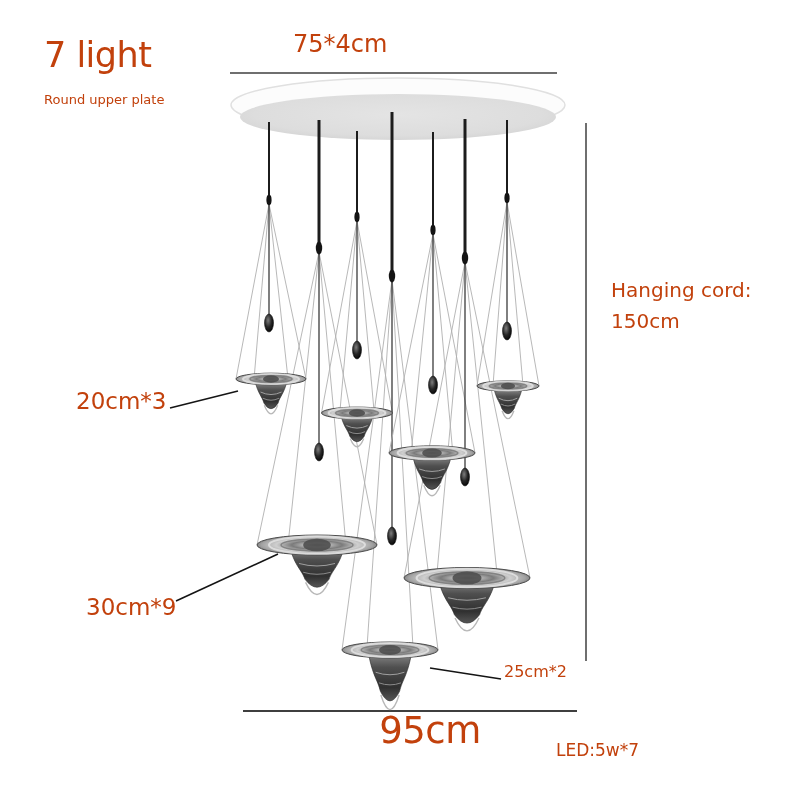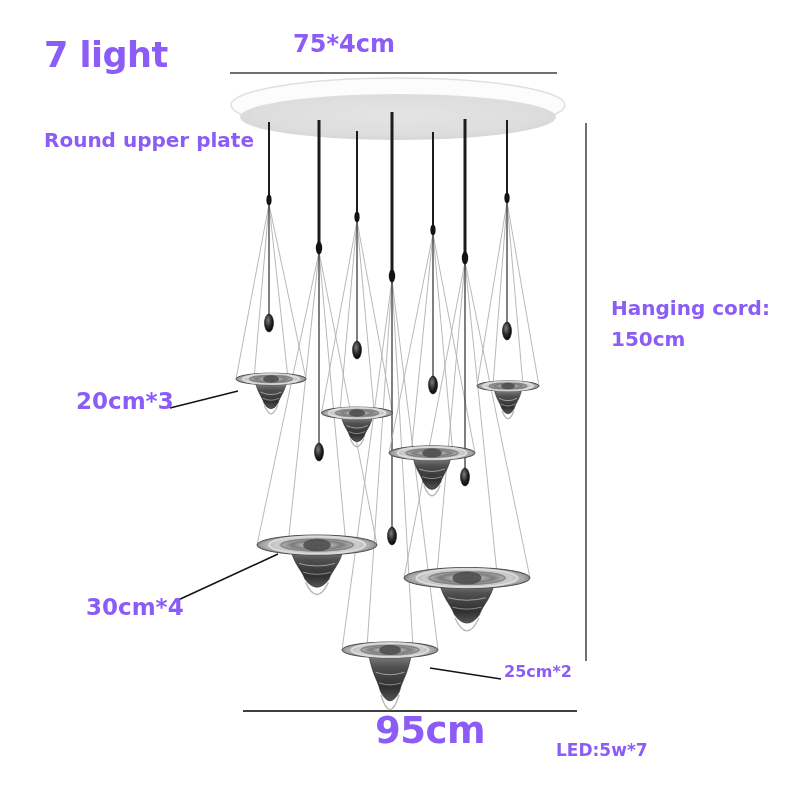--- a/index.html
+++ b/index.html
@@ -6,29 +6,29 @@
   #stage{
     position:relative;
     width:800px;height:800px;
     background:#ffffff;
     overflow:hidden;
     font-family:"DejaVu Sans","Liberation Sans",sans-serif;
   }
   #chandelier{position:absolute;left:0;top:0;}
   .lbl{
     position:absolute;
-    font-weight:bold;
-    color:#8b5cf6;
+    font-weight:normal;
+    color:#c2410c;
     white-space:nowrap;
     line-height:1.1;
   }
   .lbl-title{left:44px;top:36px;font-size:35px;letter-spacing:-0.5px;}
-  .lbl-subtitle{left:44px;top:93px;font-size:20px;margin-top:36px;}
+  .lbl-subtitle{left:44px;top:93px;font-size:13px;}
   .lbl-plate{left:293px;top:31px;width:200px;text-align:left;font-size:24px;}
-  .lbl-cordblock{left:611px;top:293px;font-size:20px;}
+  .lbl-cordblock{left:611px;top:275px;font-size:20px;}
   .lbl-cordblock div{line-height:31px;}
   .lbl-small{left:76px;top:389px;font-size:23px;}
   .lbl-large{left:86px;top:595px;font-size:23px;}
   .lbl-medium{left:504px;top:663px;font-size:16px;}
   .lbl-width{left:330px;top:711px;width:200px;text-align:center;font-size:37px;letter-spacing:-0.5px;}
   .lbl-led{left:556px;top:741px;font-size:17px;}
 </style>
 </head>
 <body>
 
@@ -208,18 +208,18 @@
   <div class="lbl lbl-title">7 light</div>
   <div class="lbl lbl-subtitle">Round upper plate</div>
   <div class="lbl lbl-plate">75*4cm</div>
 
   <div class="lbl lbl-cordblock">
     <div>Hanging cord:</div>
     <div>150cm</div>
   </div>
 
   <div class="lbl lbl-small">20cm*3</div>
-  <div class="lbl lbl-large">30cm*4</div>
+  <div class="lbl lbl-large">30cm*9</div>
   <div class="lbl lbl-medium">25cm*2</div>
   <div class="lbl lbl-width">95cm</div>
   <div class="lbl lbl-led">LED:5w*7</div>
 
 </div>
 
 </body></html>

